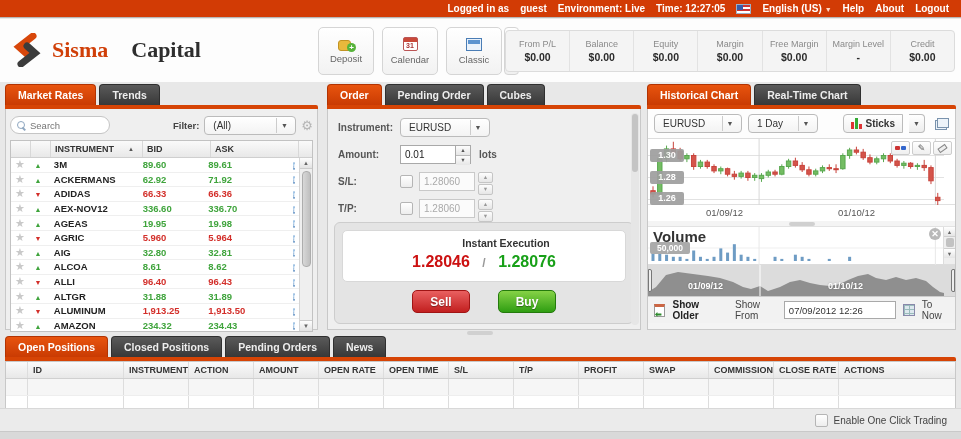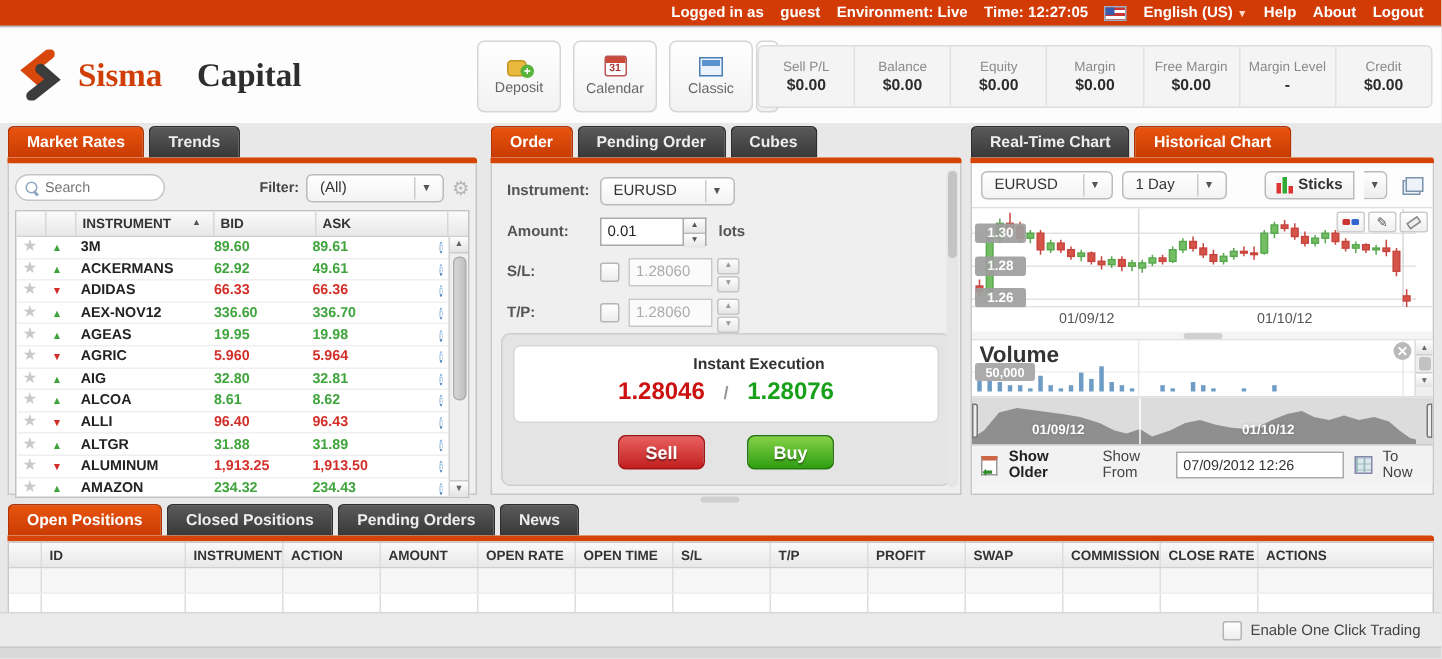--- a/index.html
+++ b/index.html
@@ -242,21 +242,21 @@
       <span class="cal"><span>31</span></span>
       <span>Calendar</span>
     </div>
     <div class="hdr-btn" style="left:446px">
       <span class="winicon"></span>
       <span>Classic</span>
     </div>
     <div class="hdr-caret" style="left:504px">▼</div>
     <div id="acct">
         <div class="acell">
-          <div class="lab">Sell P/L</div>
+          <div class="lab">From P/L</div>
           <div class="val">$0.00</div>
         </div>
         <div class="acell">
           <div class="lab">Balance</div>
           <div class="val">$0.00</div>
         </div>
         <div class="acell">
           <div class="lab">Equity</div>
           <div class="val">$0.00</div>
         </div>
@@ -321,21 +321,21 @@
               <div class="mc2 iname">3M</div>
               <div class="mc3 up-val">89.60</div>
               <div class="mc4 up-val">89.61</div>
               <div class="mc5"><span class="info-dot">i</span></div>
             </div>
             <div class="mrow">
               <div class="mc0"><span class="star">★</span></div>
               <div class="mc1"><span class="dir-up">▲</span></div>
               <div class="mc2 iname">ACKERMANS</div>
               <div class="mc3 up-val">62.92</div>
-              <div class="mc4 up-val">49.61</div>
+              <div class="mc4 up-val">71.92</div>
               <div class="mc5"><span class="info-dot">i</span></div>
             </div>
             <div class="mrow">
               <div class="mc0"><span class="star">★</span></div>
               <div class="mc1"><span class="dir-down">▼</span></div>
               <div class="mc2 iname">ADIDAS</div>
               <div class="mc3 down-val">66.33</div>
               <div class="mc4 down-val">66.36</div>
               <div class="mc5"><span class="info-dot">i</span></div>
             </div>
@@ -480,22 +480,22 @@
         </div>
       </div>
       <div id="order-scroll">
           <div></div>
         </div>
     </div>
   </div>
 
   <div id="chart-panel">
     <div class="tabbar" id="chart-tabs">
+        <div class="tab active">Historical Chart</div>
         <div class="tab">Real-Time Chart</div>
-        <div class="tab active">Historical Chart</div>
       </div>
     <div class="orange-strip"></div>
     <div class="panel-body" id="chart-body">
       <div id="chart-toolbar">
         <div class="selectbox inst">
           <span>EURUSD</span>
             <span class="arrow">▼</span>
         </div>
         <div class="selectbox per">
           <span>1 Day</span>

